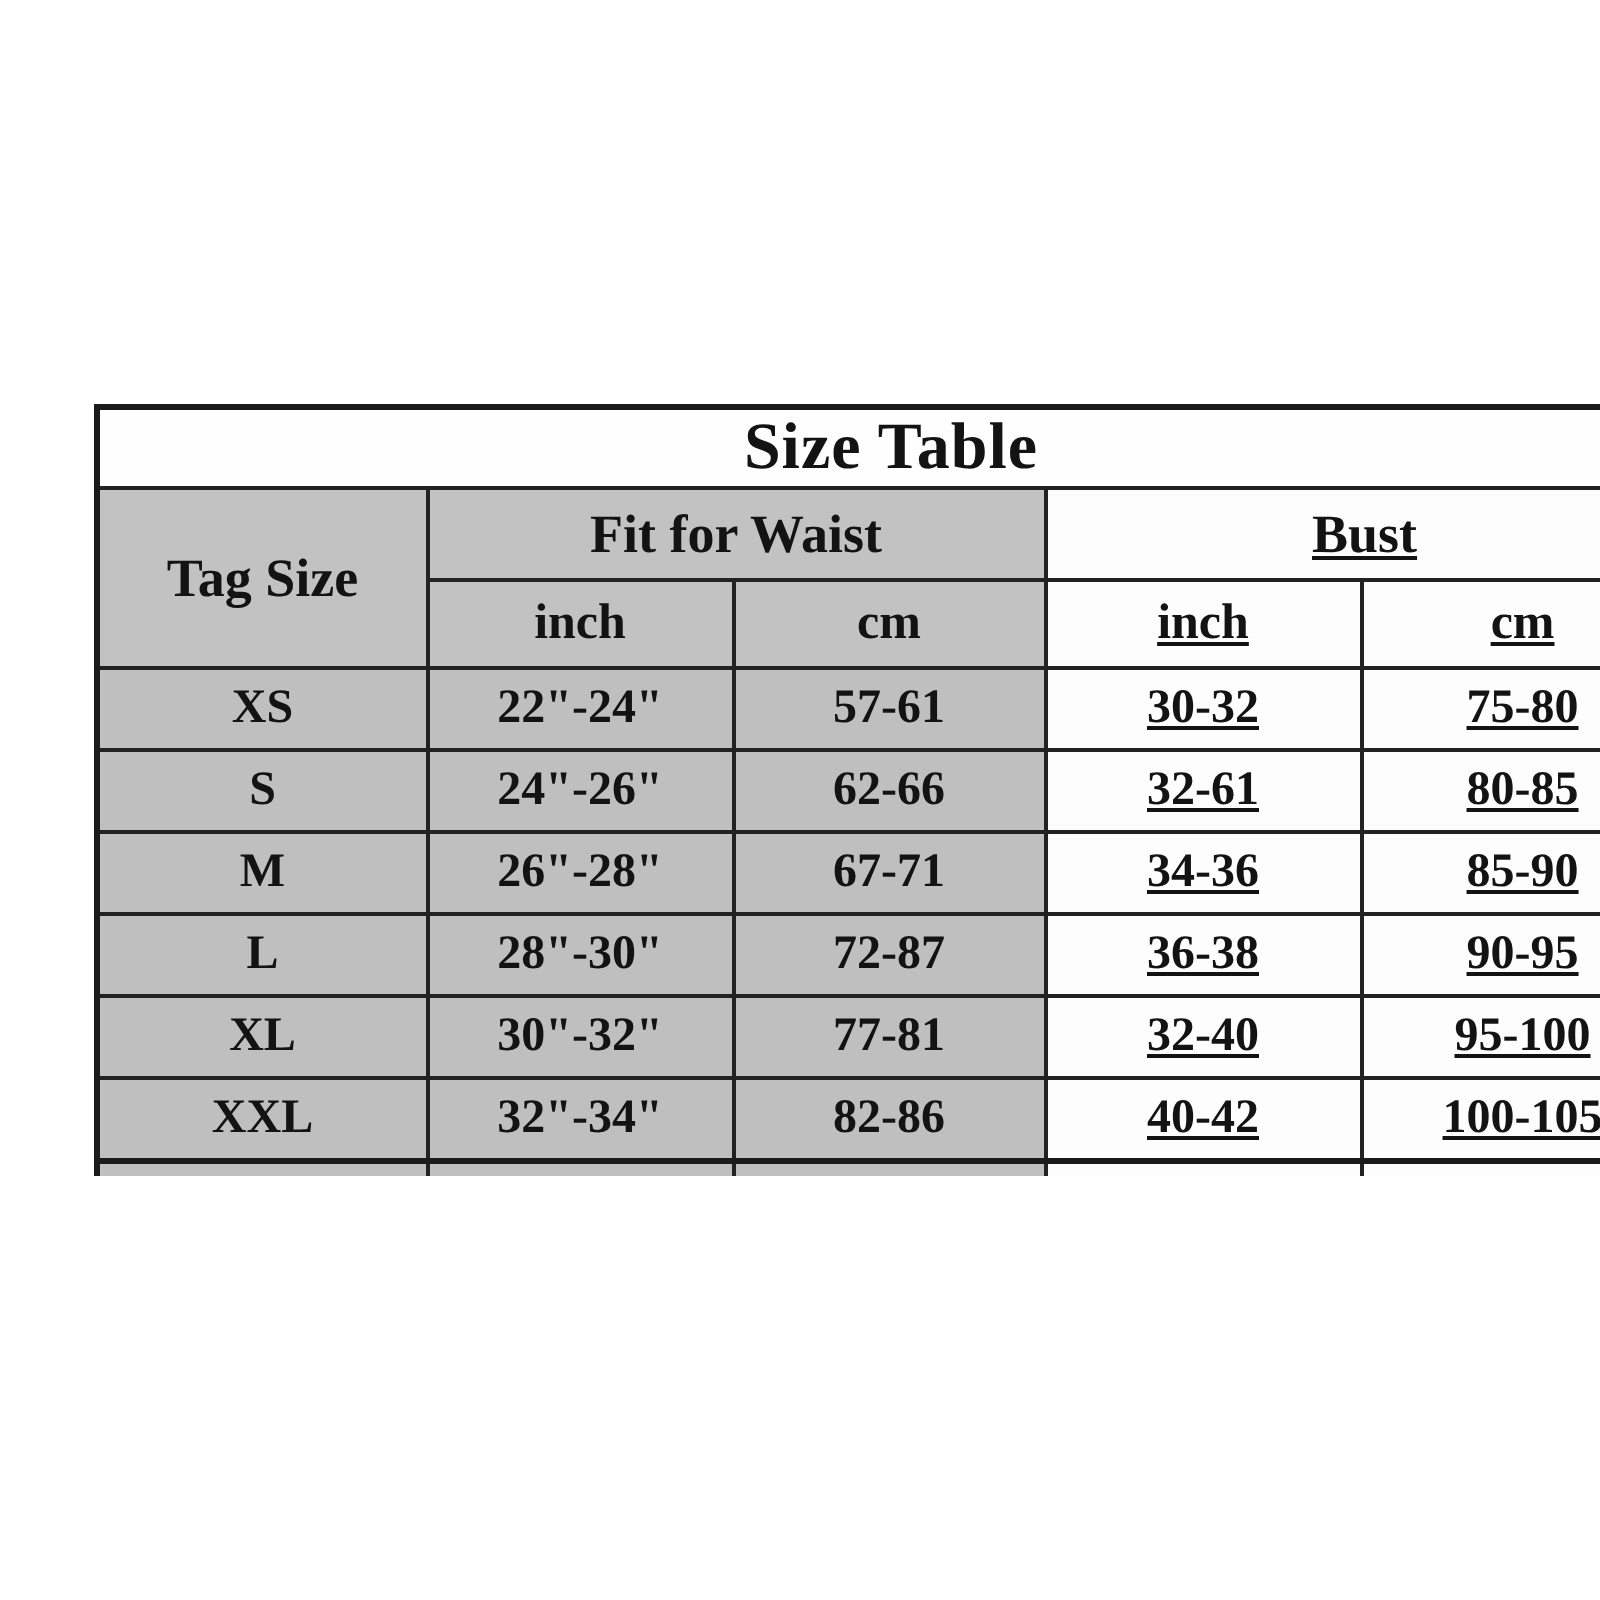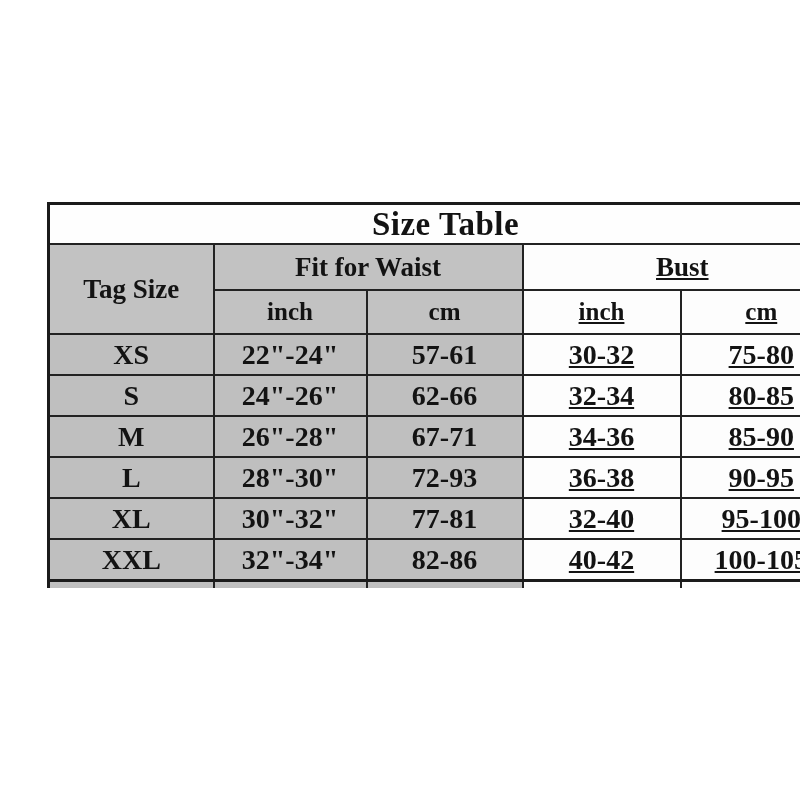--- a/index.html
+++ b/index.html
@@ -53,21 +53,21 @@
   tr.group-row td {
     height: 44px;
     font-size: 27px;
   }
   tr.sub-row td {
     height: 42px;
     font-size: 25px;
   }
   tr.data-row td {
     height: 39px;
-    font-size: 28px;
+    font-size: 24px;
   }
   tr.data-row.last td {
     border-bottom: 3px solid #1b1b1b;
     margin-left: 15px;
   }
   tr.sliver-row td {
     height: 6px;
     border-top: none;
     border-bottom: none;
   }
@@ -111,34 +111,34 @@
         <td class="bg-gray2">XS</td>
         <td class="bg-gray2">22"-24"</td>
         <td class="bg-gray2">57-61</td>
         <td class="bg-white">30-32</td>
         <td class="bg-white">75-80</td>
       </tr>
       <tr class="data-row">
         <td class="bg-gray2">S</td>
         <td class="bg-gray2">24"-26"</td>
         <td class="bg-gray2">62-66</td>
-        <td class="bg-white">32-34</td>
+        <td class="bg-white">32-61</td>
         <td class="bg-white">80-85</td>
       </tr>
       <tr class="data-row">
         <td class="bg-gray2">M</td>
         <td class="bg-gray2">26"-28"</td>
         <td class="bg-gray2">67-71</td>
         <td class="bg-white">34-36</td>
         <td class="bg-white">85-90</td>
       </tr>
       <tr class="data-row">
         <td class="bg-gray2">L</td>
         <td class="bg-gray2">28"-30"</td>
-        <td class="bg-gray2">72-93</td>
+        <td class="bg-gray2">72-87</td>
         <td class="bg-white">36-38</td>
         <td class="bg-white">90-95</td>
       </tr>
       <tr class="data-row">
         <td class="bg-gray2">XL</td>
         <td class="bg-gray2">30"-32"</td>
         <td class="bg-gray2">77-81</td>
         <td class="bg-white">32-40</td>
         <td class="bg-white">95-100</td>
       </tr>

